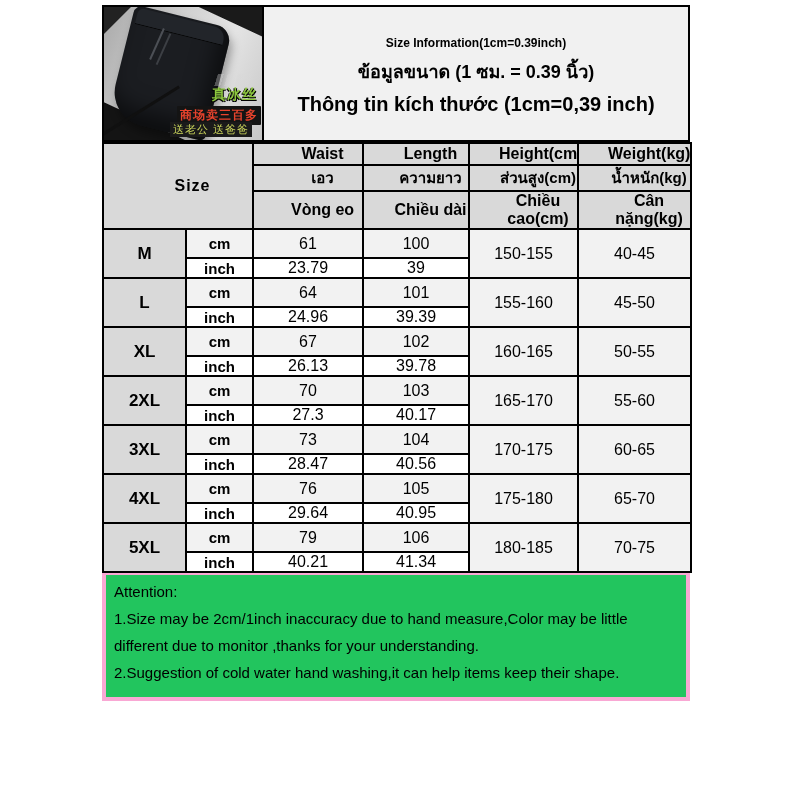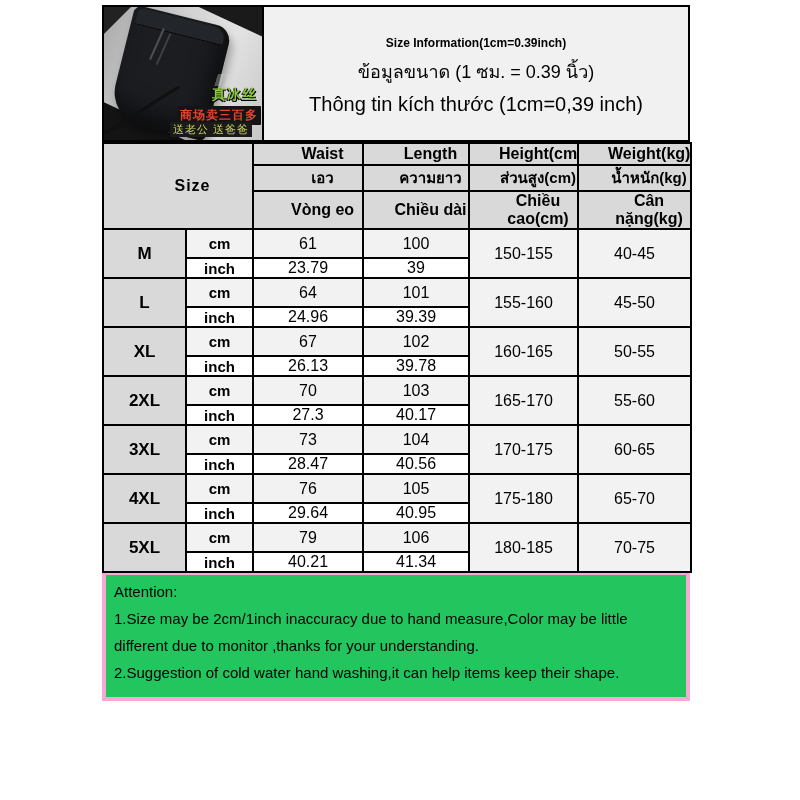--- a/index.html
+++ b/index.html
@@ -57,22 +57,22 @@
   }
   .small-chip {
     position:absolute; right:10px; bottom:3px; background:#1a1a1a;
     color:#c8d25a; font-size:11px; padding:0 3px; letter-spacing:1px;
   }
   .title-area {
     flex:1; background:#f1f1f1; display:flex; flex-direction:column;
     justify-content:center; align-items:center; gap:7px; padding-top:4px;
   }
   .t-en { font-size:12px; font-weight:bold; }
-  .t-th { font-size:18px; font-weight:normal; }
-  .t-vi { font-size:20px; font-weight:normal; }
+  .t-th { font-size:18px; font-weight:bold; }
+  .t-vi { font-size:20px; font-weight:bold; }
 
   
   table { border-collapse:collapse; table-layout:fixed; width:588px; }
   td { border:2px solid #000; text-align:center; vertical-align:middle; overflow:hidden; }
   .bg-hd { background:#d9d9d9;padding-left:29px; }
   .bg-lt { background:#f2f2f2; }
   .hdr td { height:22px; font-weight:bold; font-size:16px; }
   .hdr-th td { font-size:15px; }
   .c-sizehdr { font-size:30px; font-weight:bold; letter-spacing:1px; }
   .r-cm td { height:29px; }

